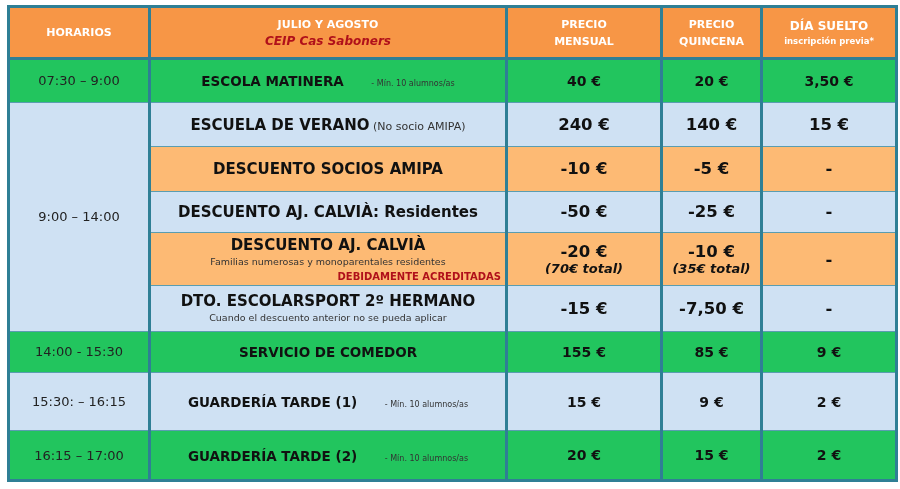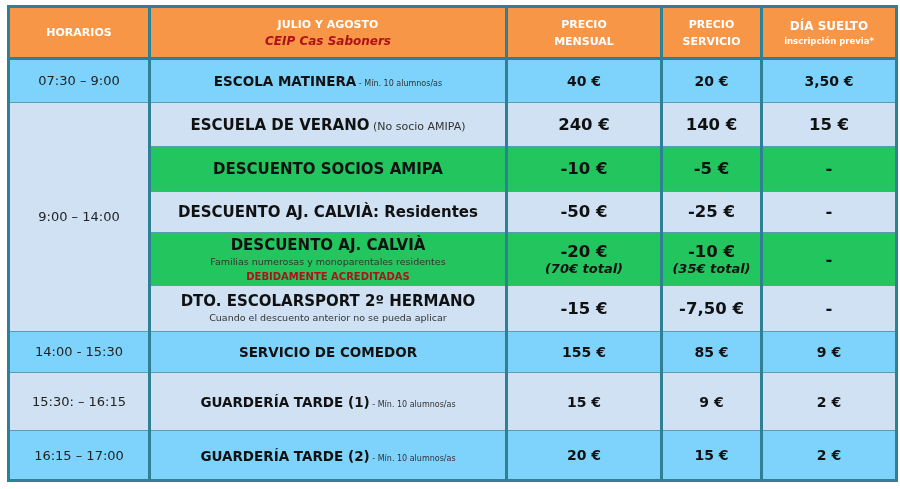--- a/index.html
+++ b/index.html
@@ -14,30 +14,30 @@
   .prices td, .prices th {
     border:1px solid #5a9db0;
     text-align:center; vertical-align:middle;
     padding:0 4px;
   }
   .prices th { background:#f79646; color:#ffffff; font-weight:bold; font-size:11px; line-height:17px; }
   .prices .vsep-strong { border-right:3px solid #2f7f95; }
   .prices thead tr { border-bottom:3px solid #2f7f95; }
   .red-sub { color:#b0101a; font-style:italic; font-size:12px; display:block; }
   .hdr-small { font-size:8.5px; display:block; line-height:12px; }
-  .bg-grey { background:#7dd3fc; }
+  .bg-grey { background:#22c55e; }
   .bg-blue { background:#cfe1f3; }
-  .bg-white { background:#22c55e; }
+  .bg-white { background:#fdba74; }
   .time { font-size:13px; color:#222; }
   .concept-main { font-weight:bold; font-size:13.5px; color:#111; }
   .concept-big { font-weight:bold; font-size:15px; color:#111; }
-  .note-small { font-size:8px; color:#333; font-weight:normal; }
+  .note-small { font-size:8px; color:#333; font-weight:normal;padding-left:25px; }
   .note-paren { font-size:11px; color:#333; font-weight:normal; }
   .sub-line { display:block; font-size:9.5px; color:#333; font-weight:normal; line-height:15px; }
-  .sub-red { display:block; font-size:10px; color:#b0101a; font-weight:bold; line-height:15px; }
+  .sub-red { display:block; font-size:10px; color:#b0101a; font-weight:bold; line-height:15px;text-align:right; }
   .price { font-weight:bold; font-size:14px; color:#111; }
   .price-big { font-weight:bold; font-size:16.5px; color:#111; }
   .price-total { display:block; font-style:italic; font-weight:bold; font-size:13px; }
 </style>
 </head>
 <body>
 
 <table class="prices">
   <colgroup>
     <col style="width:141px">
@@ -50,21 +50,21 @@
     <tr style="height:52px">
       <th class="vsep-strong"><span>HORARIOS</span></th>
       <th class="vsep-strong">
         <span>JULIO Y AGOSTO</span>
         <span class="red-sub">CEIP Cas Saboners</span>
       </th>
       <th class="vsep-strong">
         <span>PRECIO</span><br><span>MENSUAL</span>
       </th>
       <th class="vsep-strong">
-        <span>PRECIO</span><br><span>SERVICIO</span>
+        <span>PRECIO</span><br><span>QUINCENA</span>
       </th>
       <th>
         <span style="font-size:12px">DÍA SUELTO</span>
         <span class="hdr-small">inscripción previa*</span>
       </th>
     </tr>
   </thead>
   <tbody>
 
     <tr style="height:42px" class="bg-grey">

